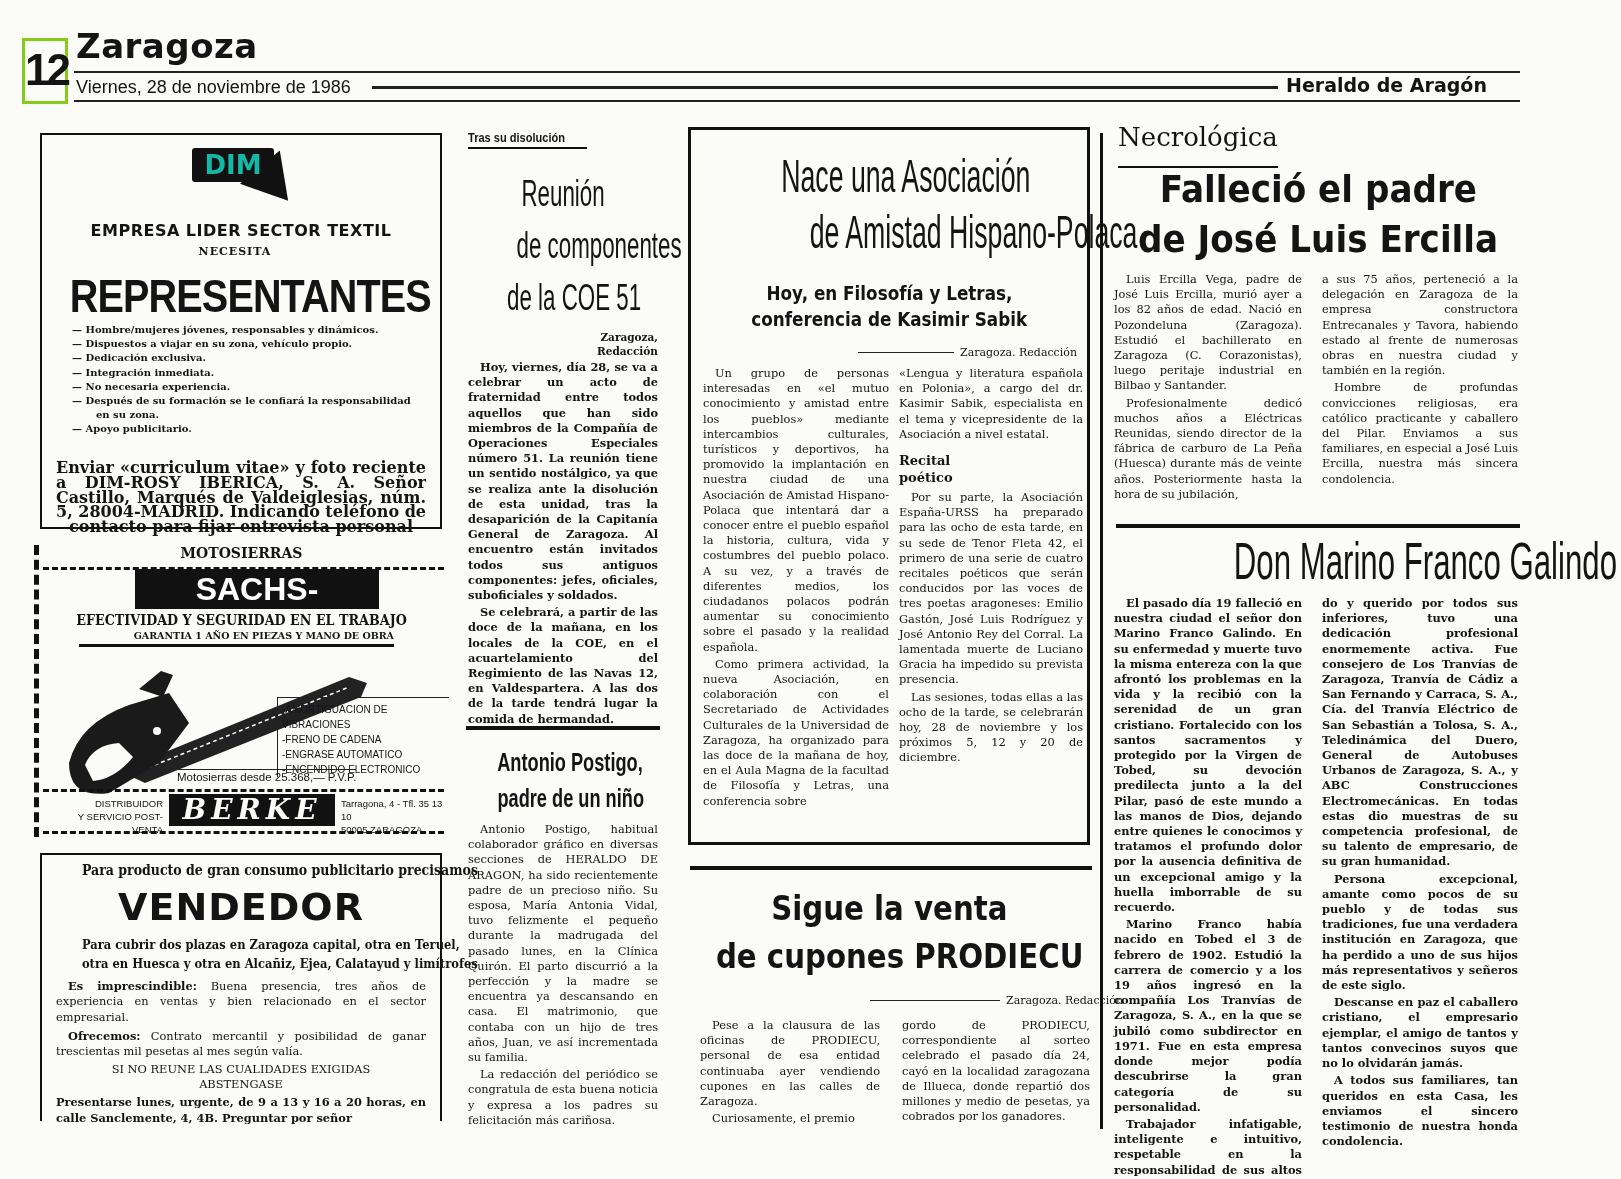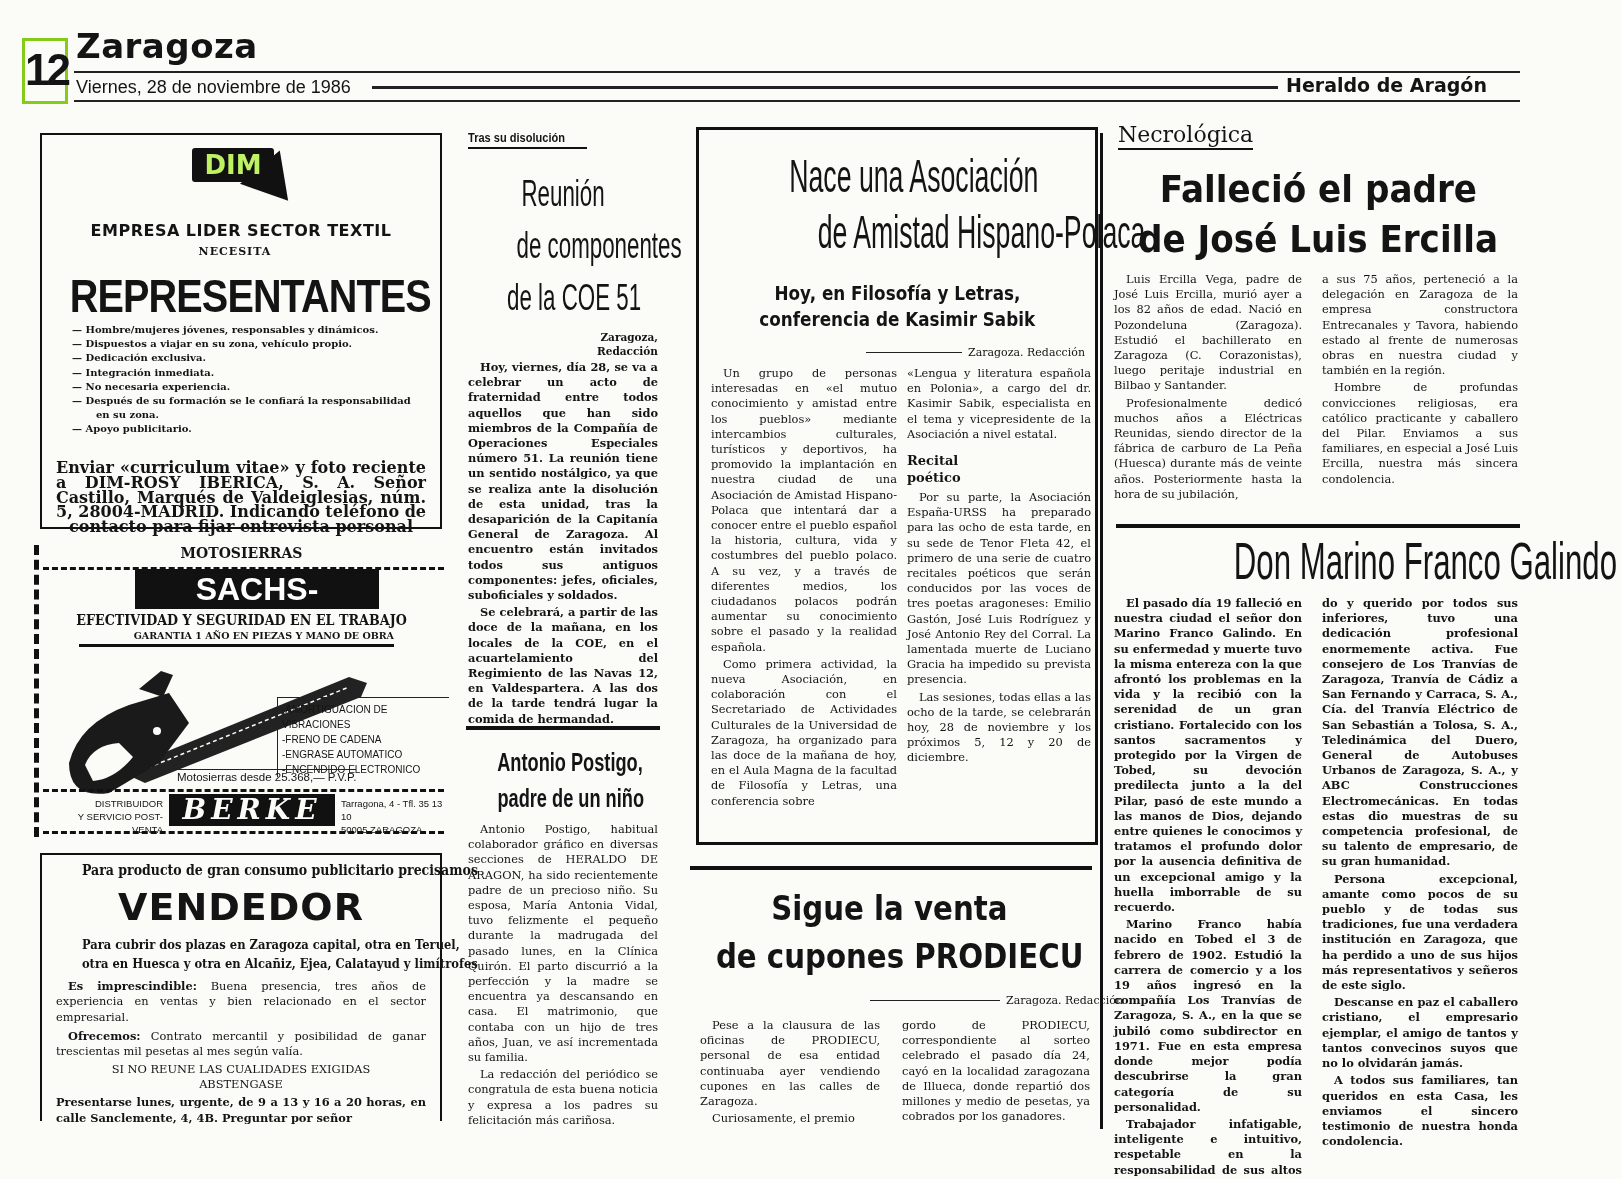--- a/index.html
+++ b/index.html
@@ -15,21 +15,21 @@
   #section-title { left: 76px; top: 26px; font-family: "DejaVu Sans", sans-serif; font-weight: bold; font-size: 34px; letter-spacing: 0.5px; }
   #rule-top { left: 74px; top: 71px; width: 1446px; height: 2px; background: #222; }
   #rule-bottom { left: 74px; top: 100px; width: 1446px; height: 2px; background: #222; }
   #date { left: 76px; top: 77px; font-family: "Liberation Sans", sans-serif; font-size: 18px; }
   #rule-thick { left: 372px; top: 86px; width: 906px; height: 3px; background: #222; }
   #masthead { left: 1286px; top: 74px; font-family: "DejaVu Sans", sans-serif; font-weight: bold; font-size: 19px; }
 
   
   #ad-dim { left: 40px; top: 133px; width: 402px; height: 396px; border: 2px solid #111; padding: 0 12px; }
   #dim-logo { position: absolute; left: 150px; top: 13px; width: 108px; height: 64px; }
-  #dim-logo .box { position: absolute; left: 0; top: 0; width: 82px; height: 34px; background: #111; border-radius: 3px; color: #bef264; font-family: "DejaVu Sans", sans-serif; font-weight: bold; font-size: 26px; text-align: center; line-height: 34px; }
+  #dim-logo .box { position: absolute; left: 0; top: 0; width: 82px; height: 34px; background: #111; border-radius: 3px; color: #14b8a6; font-family: "DejaVu Sans", sans-serif; font-weight: bold; font-size: 26px; text-align: center; line-height: 34px; }
   #dim-logo .tri { position: absolute; left: 56px; top: 14px; width: 0; height: 0; border-left: 26px solid transparent; border-right: 26px solid transparent; border-top: 44px solid #111; transform: rotate(-40deg); }
   #dim-tagline { position: absolute; left: 0; right: 0; top: 86px; text-align: center; font-family: "DejaVu Sans", sans-serif; font-weight: bold; font-size: 16px; letter-spacing: 0.5px; }
   #dim-need { position: absolute; left: 0; right: 12px; top: 110px; text-align: center; font-size: 11px; font-weight: bold; letter-spacing: 1px; }
   #dim-headline { position: absolute; left: 0; right: 0; top: 134px; text-align: center; font-family: "Liberation Sans", sans-serif; font-weight: bold; font-size: 46px; letter-spacing: -1px; transform: scaleX(0.86); }
   #dim-list { position: absolute; left: 30px; right: 14px; top: 188px; list-style: none; font-size: 10px; line-height: 14.2px; font-weight: bold; }
   #dim-list li { padding-left: 24px; text-indent: -24px; }
   #dim-list li::before { content: "— "; }
   #dim-contact { position: absolute; left: 14px; right: 14px; top: 326px; font-size: 16px; line-height: 14.8px; font-weight: bold; text-align: justify; text-align-last: center; }
 
   
@@ -69,21 +69,21 @@
   #coe-byline { left: 566px; top: 330px; width: 92px; text-align: right; font-weight: bold; font-size: 10.5px; line-height: 14px; }
   #coe-body { left: 468px; top: 360px; width: 190px; }
   #coe-rule { left: 466px; top: 726px; width: 194px; height: 4px; background: #111; }
 
   
   #postigo-title { left: 466px; top: 744px; width: 194px; text-align: center; font-family: "Liberation Sans", sans-serif; font-weight: bold; font-size: 26px; line-height: 36px; }
   #postigo-title span { display: inline-block; transform: scaleX(0.7); white-space: nowrap; }
   #postigo-body { left: 468px; top: 822px; width: 190px; }
 
   
-  #asoc-box { left: 688px; top: 127px; width: 402px; height: 718px; border: 3px solid #111; margin-left: 8px; }
+  #asoc-box { left: 688px; top: 127px; width: 402px; height: 718px; border: 3px solid #111; }
   #asoc-title { position: absolute; left: 0; right: 0; top: 18px; text-align: center; font-family: "Liberation Sans", sans-serif; font-size: 46px; line-height: 56px; }
   #asoc-title span { display: inline-block; transform: scaleX(0.58); white-space: nowrap; }
   #asoc-sub { position: absolute; left: 0; right: 0; top: 150px; text-align: center; font-family: "DejaVu Sans", sans-serif; font-weight: bold; font-size: 20px; line-height: 26px; }
   #asoc-sub span { display: inline-block; transform: scaleX(0.84); white-space: nowrap; }
   #asoc-byline { position: absolute; right: 10px; top: 216px; font-size: 11px; display: flex; align-items: center; gap: 6px; }
   #asoc-byline::before { content: ""; display: inline-block; width: 96px; border-top: 1px solid #222; }
   #asoc-col1 { position: absolute; left: 12px; top: 236px; width: 186px; }
   #asoc-col2 { position: absolute; left: 208px; top: 236px; width: 184px; }
   #asoc-subhead { font-weight: bold; font-size: 13px; line-height: 17px; margin: 10px 0 4px; }
 
@@ -91,21 +91,21 @@
   #prodiecu-rule { left: 690px; top: 866px; width: 402px; height: 4px; background: #111; }
   #prodiecu-title { left: 686px; top: 884px; width: 406px; text-align: center; font-family: "DejaVu Sans", sans-serif; font-weight: bold; font-size: 34px; line-height: 48px; }
   #prodiecu-title span { display: inline-block; transform: scaleX(0.86); white-space: nowrap; }
   #prodiecu-byline { left: 870px; top: 994px; font-size: 11px; display: flex; align-items: center; gap: 6px; }
   #prodiecu-byline::before { content: ""; display: inline-block; width: 130px; border-top: 1px solid #222; }
   #prodiecu-col1 { left: 700px; top: 1018px; width: 180px; font-weight: normal; }
   #prodiecu-col2 { left: 902px; top: 1018px; width: 188px; font-weight: normal; }
 
   
   #obit-divider { left: 1100px; top: 133px; width: 3px; height: 996px; background: #111; }
-  #necro-kicker { left: 1118px; top: 122px; font-family: "DejaVu Serif", serif; font-size: 22px; border-bottom: 2px solid #111; padding-bottom: 1px; }
+  #necro-kicker { left: 1118px; top: 122px; font-family: "DejaVu Serif", serif; font-size: 26px; border-bottom: 2px solid #111; padding-bottom: 14px; }
   #ercilla-title { left: 1108px; top: 164px; width: 420px; text-align: center; font-family: "DejaVu Sans", sans-serif; font-weight: bold; font-size: 38px; line-height: 50px; }
   #ercilla-title span { display: inline-block; transform: scaleX(0.9); white-space: nowrap; }
   #ercilla-col1 { left: 1114px; top: 272px; width: 188px; }
   #ercilla-col2 { left: 1322px; top: 272px; width: 196px; }
   #ercilla-rule { left: 1116px; top: 524px; width: 404px; height: 4px; background: #111; }
   #franco-title { left: 1106px; top: 528px; width: 420px; text-align: center; font-family: "Liberation Sans", sans-serif; font-size: 52px; line-height: 66px; }
   #franco-title span { display: inline-block; transform: scaleX(0.6); white-space: nowrap; }
   #franco-col1 { left: 1114px; top: 596px; width: 188px; font-weight: bold; }
   #franco-col2 { left: 1322px; top: 596px; width: 196px; font-weight: bold; }
 </style>

